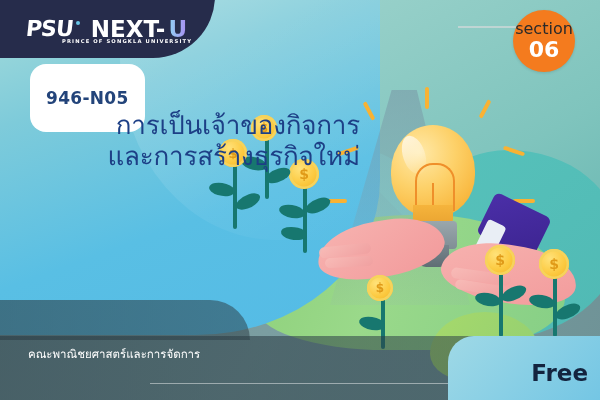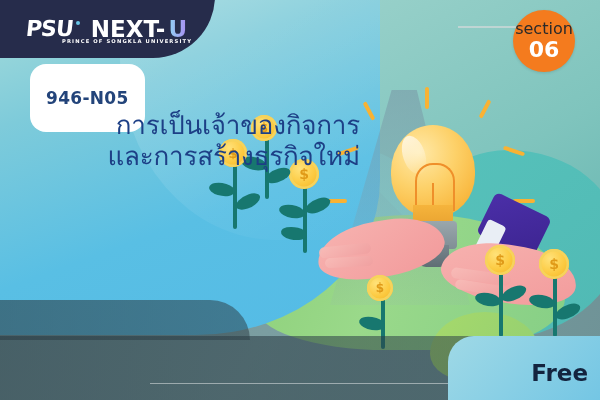--- a/index.html
+++ b/index.html
@@ -307,20 +307,21 @@
   <div class="code-pill">946-N05</div>
 
   <div class="title">
     <span>การเป็นเจ้าของกิจการ</span>
     <span class="title-l2">และการสร้างธุรกิจใหม่</span>
   </div>
 
   <div class="footer-curve"></div>
   <div class="footer-band"></div>
   <div class="footer-text">
+    <div>คณะพาณิชยศาสตร์และการจัดการ</div>
   </div>
   <div class="footer-rule"></div>
 
   <div class="fee-panel">
     <div class="fee-value">Free</div>
   </div>
 
 </div>
 
 </body></html>

